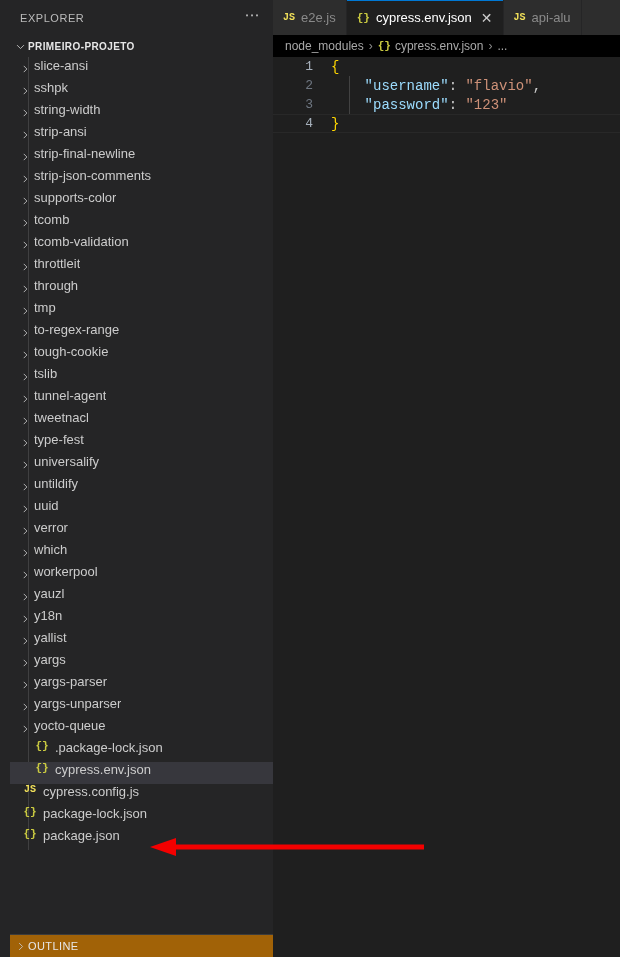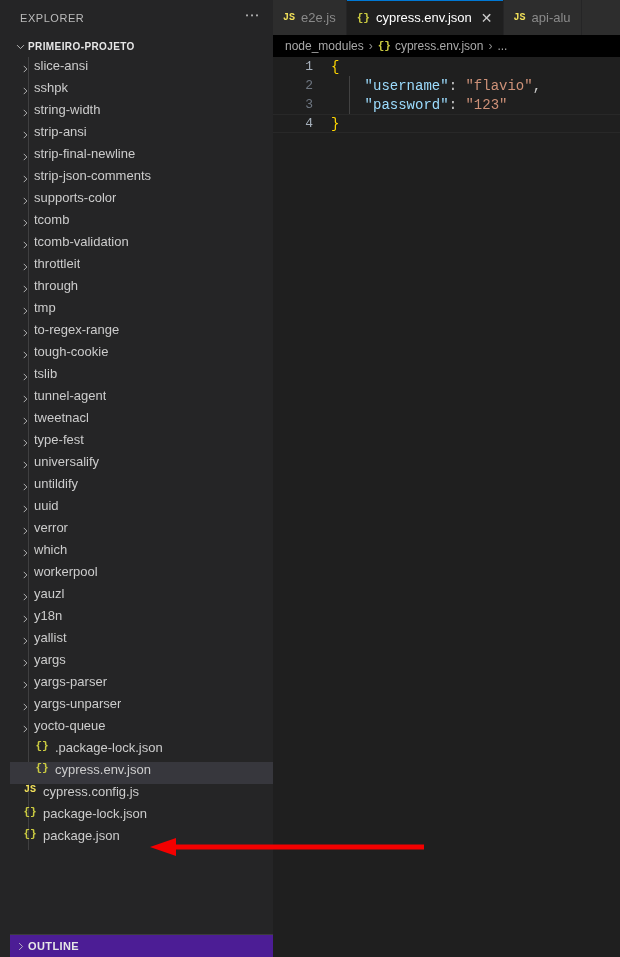--- a/index.html
+++ b/index.html
@@ -74,22 +74,22 @@
   }
   .icon-json { color: #cbcb41; }
   .icon-js { color: #f1e05a; font-size: 10px; }
   .lbl { overflow: hidden; text-overflow: ellipsis; }
 
   .outline-sep {
     height: 1px; background: #3c3c3c; margin: 0;
   }
   .outline-bar {
     height: 22px; display: flex; align-items: center;
-    font-size: 11px; font-weight: bold; color: #e7e7e7;
-    letter-spacing: .4px; background: #4c1d95;
+    font-size: 11px; font-weight: normal; color: #e7e7e7;
+    letter-spacing: .4px; background: #a16207;
     padding-left: 2px;
   }
 
   
   .main { flex: 1 1 auto; height: 957px; background: #1f1f1f; display: flex; flex-direction: column; min-width: 0; }
 
   .tabbar { height: 35px; background: #2d2d2d; display: flex; flex: none; }
   .tab {
     height: 35px; display: flex; align-items: center;
     padding: 0 10px; font-size: 13px; color: #8a8a8a;

